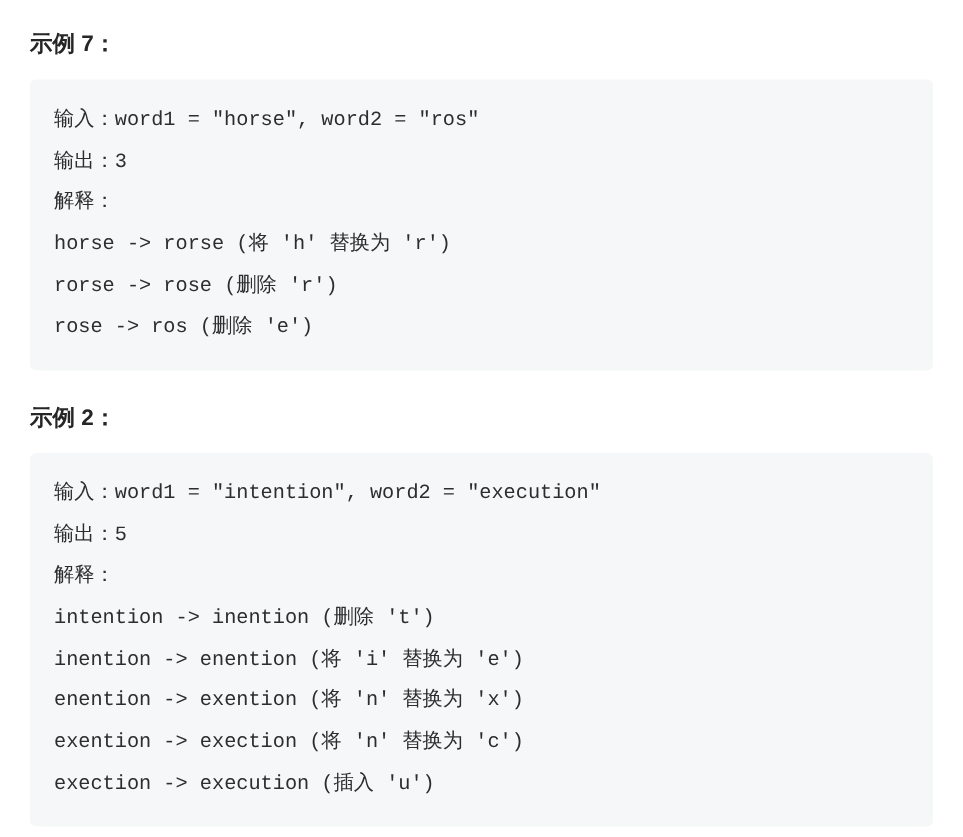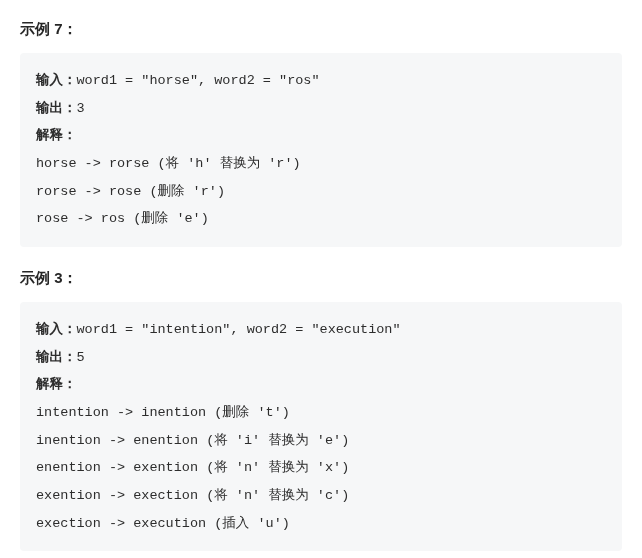--- a/index.html
+++ b/index.html
@@ -23,36 +23,36 @@
     border-radius: 4px;
     padding: 14px 16px 14px 16px;
     font-family: Menlo, Consolas, "Courier New", monospace;
     font-size: 13.5px;
     line-height: 2.05;
     color: #2d2d2d;
     margin-bottom: 22px;
     white-space: pre-wrap;
   }
   .code-block .label {
-    font-weight: 700;
+    font-weight: 400;
   }
 </style>
 </head>
 <body>
 
 <div class="example-title">示例 7：</div>
 
 <div class="code-block"><span class="label">输入：</span><span>word1 = "horse", word2 = "ros"</span>
 <span class="label">输出：</span><span>3</span>
 <span class="label">解释：</span>
 <span>horse -&gt; rorse (将 'h' 替换为 'r')</span>
 <span>rorse -&gt; rose (删除 'r')</span>
 <span>rose -&gt; ros (删除 'e')</span></div>
 
-<div class="example-title">示例 3：</div>
+<div class="example-title">示例 2：</div>
 
 <div class="code-block"><span class="label">输入：</span><span>word1 = "intention", word2 = "execution"</span>
 <span class="label">输出：</span><span>5</span>
 <span class="label">解释：</span>
 <span>intention -&gt; inention (删除 't')</span>
 <span>inention -&gt; enention (将 'i' 替换为 'e')</span>
 <span>enention -&gt; exention (将 'n' 替换为 'x')</span>
 <span>exention -&gt; exection (将 'n' 替换为 'c')</span>
 <span>exection -&gt; execution (插入 'u')</span></div>
 

